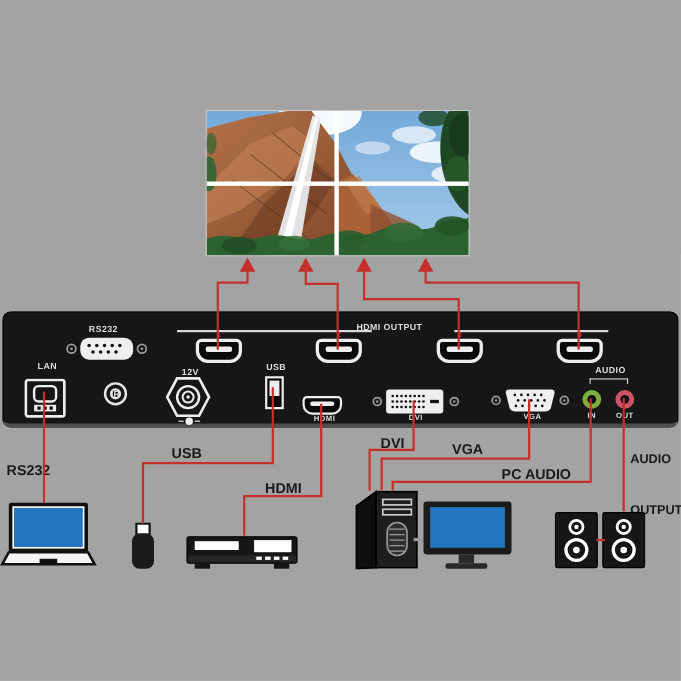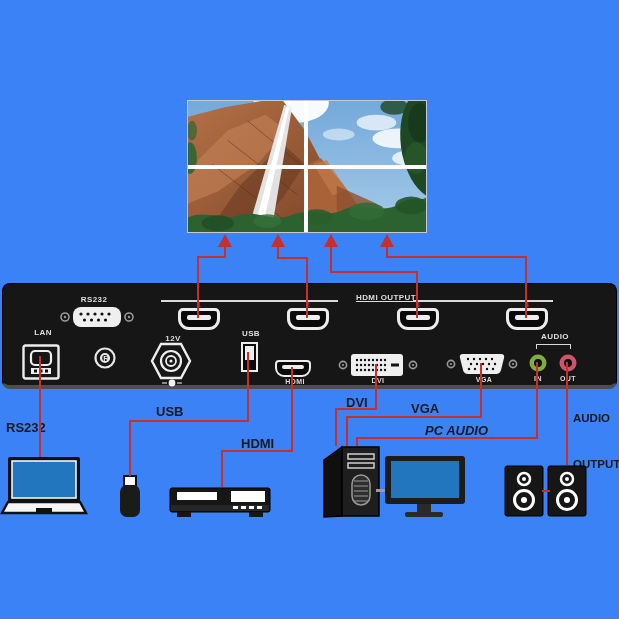--- a/index.html
+++ b/index.html
@@ -4,21 +4,21 @@
 <style>
   :root{
     --line-red:#C5302B;
     --port-white:#EDEDED;
     --panel-bg:#161616;
     --screen-blue:#2176BE;
     --label-black:#1a1a1a;
   }
   *{margin:0;padding:0;box-sizing:border-box;}
   body{background:#fff;font-family:"Liberation Sans",sans-serif;}
-  .canvas{position:relative;width:619px;height:619px;background:#3b82f6;overflow:hidden;}
+  .canvas{position:relative;width:619px;height:619px;background:#a3a3a3;overflow:hidden;}
 
   
   .video-wall{position:absolute;left:187px;top:100px;width:240px;height:133px;border:1px solid #c9c9c9;}
   .video-wall svg{display:block;width:100%;height:100%;}
   .wall-div-v{position:absolute;top:0;bottom:0;left:116px;width:4px;background:#fff;}
   .wall-div-h{position:absolute;left:0;right:0;top:64px;height:4px;background:#fff;}
 
   
   .panel{position:absolute;left:2px;top:283px;width:615px;height:106px;background:var(--panel-bg);
          border:1px solid #000;border-bottom:4px solid #4e4e4e;border-radius:8px;}
@@ -148,21 +148,21 @@
       <circle cx="21" cy="19" r="5" fill="none" stroke="#EDEDED" stroke-width="1.8"></circle>
       <circle cx="21" cy="19" r="1.6" fill="#EDEDED"></circle>
     </svg>
     <svg class="psvg" style="left:159px;top:94px;" width="20" height="10">
       <line x1="0" y1="5" x2="5" y2="5" stroke="#bdbdbd" stroke-width="1.4"></line>
       <line x1="15" y1="5" x2="20" y2="5" stroke="#bdbdbd" stroke-width="1.4"></line>
       <circle cx="10" cy="5" r="3.4" fill="#f2f2f2"></circle>
     </svg>
 
     <div class="rule" style="left:158px;width:177px;"></div>
-    <span class="plabel hdmi-title" style="left:340px;width:86px;text-decoration:underline;">HDMI OUTPUT</span>
+    <span class="plabel hdmi-title" style="left:308px;width:86px;">HDMI OUTPUT</span>
     <div class="rule" style="left:410px;width:140px;"></div>
 
     <span class="port-num" style="left:190px;">1</span>
     <span class="port-num" style="left:299px;">2</span>
     <span class="port-num" style="left:409px;">3</span>
     <span class="port-num" style="left:518px;">4</span>
 
     <div class="hdmi" style="left:175px;top:24px;width:42px;height:22px;">
         <div class="shell">
           <div class="pin"></div>
@@ -268,21 +268,21 @@
     </svg>
     <span class="plabel tiny" style="left:523px;top:91px;width:24px;">IN</span>
     <span class="plabel tiny" style="left:550px;top:91px;width:30px;">OUT</span>
   </div>
 
   <span class="clabel" style="left:6px;top:420px;">RS232</span>
   <span class="clabel" style="left:156px;top:404px;">USB</span>
   <span class="clabel" style="left:241px;top:436px;">HDMI</span>
   <span class="clabel" style="left:346px;top:395px;">DVI</span>
   <span class="clabel" style="left:411px;top:401px;">VGA</span>
-  <span class="clabel" style="left:425px;top:423px;font-style:italic;">PC AUDIO</span>
+  <span class="clabel" style="left:456px;top:423px;">PC AUDIO</span>
   <span class="clabel two" style="left:573px;top:411px;">
     <span style="display:block;">AUDIO</span>
     <span style="display:block;margin-top:32px;">OUTPUT</span>
   </span>
 
   <svg class="device" style="left:0px;top:456px;" width="88" height="60">
     <rect x="8" y="1" width="72" height="45" rx="2" fill="#111"></rect>
     <rect x="12" y="5" width="64" height="37" fill="#2176BE" stroke="#fff" stroke-width="1.5"></rect>
     <polygon points="8,46 80,46 86,57 2,57" fill="#f5f5f5" stroke="#111" stroke-width="2.4"></polygon>
     <rect x="36" y="52" width="16" height="4" fill="#111"></rect>

